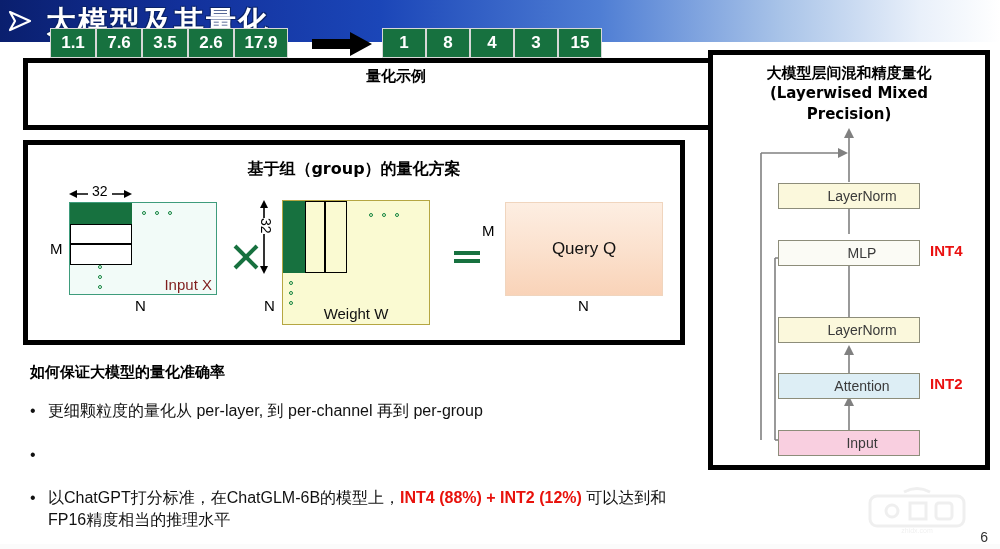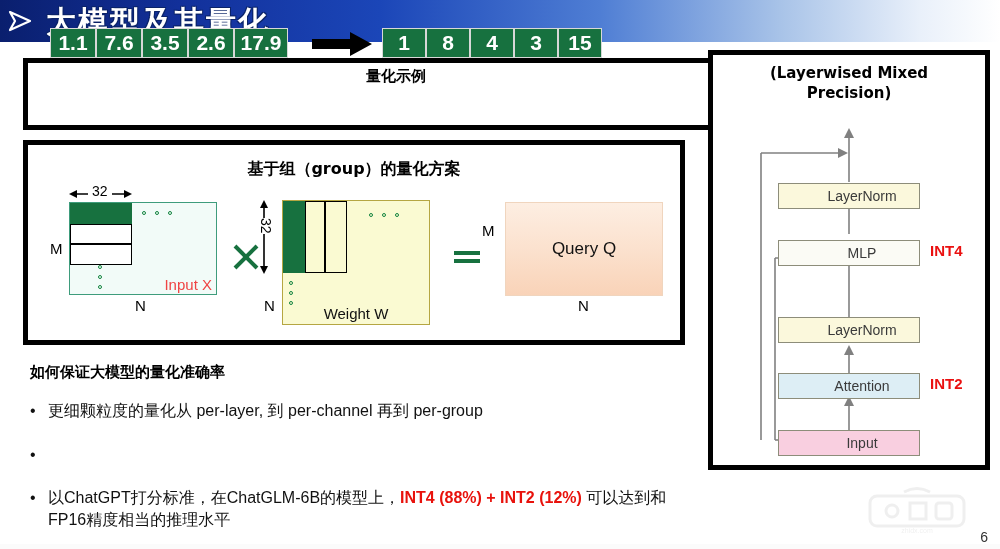--- a/index.html
+++ b/index.html
@@ -37,21 +37,21 @@
     position:absolute;left:0;right:0;top:4px;text-align:center;
     font-size:15px;font-weight:bold;color:#000;
     font-family:"DejaVu Sans","Liberation Sans",sans-serif;
   }
   .cells{position:absolute;top:28px;display:flex;}
   .cells.left{left:50px;}
   .cells.right{left:382px;}
   .cell{
     background:#17713f;color:#fff;border:1px solid #d8d8d8;
     height:30px;display:flex;align-items:center;justify-content:center;
-    font-size:21px;font-weight:bold;box-sizing:border-box;
+    font-size:17px;font-weight:bold;box-sizing:border-box;
   }
   .cell.w1{width:46px;}
   .cell.w2{width:54px;}
   .cell.s1{width:44px;}
   .arrow-blk{
     position:absolute;left:312px;top:32px;width:60px;height:24px;
   }
 
   
   .panelB{
@@ -65,21 +65,21 @@
   }
 
   
   .matX{
     position:absolute;left:69px;top:202px;width:148px;height:93px;
     background:#f2fbf8;border:1px solid #3e9c7c;box-sizing:border-box;
   }
   .matX-green{position:absolute;left:0;top:0;width:62px;height:21px;background:#17713f;}
   .matX-r1{position:absolute;left:0;top:21px;width:62px;height:20px;background:#fff;border:1.5px solid #000;box-sizing:border-box;}
   .matX-r2{position:absolute;left:0;top:41px;width:62px;height:21px;background:#fff;border:1.5px solid #000;box-sizing:border-box;}
-  .matX-label{position:absolute;right:4px;bottom:1px;font-size:15px;color:#ef4444;}
+  .matX-label{position:absolute;right:4px;bottom:1px;font-size:15px;color:#7f1d1d;}
   .dots-h{position:absolute;display:flex;gap:9px;}
   .dot{width:4px;height:4px;border-radius:50%;border:1.3px solid #13843f;box-sizing:border-box;}
   .dots-v{position:absolute;display:flex;flex-direction:column;gap:6px;}
 
   .lbl32X{position:absolute;left:88px;top:183px;font-size:14px;color:#000;font-weight:normal;}
   .arrow32X{position:absolute;left:69px;top:188px;width:63px;height:12px;}
   .lblM{position:absolute;left:50px;top:240px;font-size:15px;color:#000;}
   .lblNX{position:absolute;left:135px;top:297px;font-size:15px;color:#000;}
 
   
@@ -282,20 +282,21 @@
     <div class="bl">
       <div class="bl-dot">•</div>
       <div class="bl-tx">
         <span>以ChatGPT打分标准，在ChatGLM-6B的模型上，</span><span class="red">INT4 (88%) + INT2 (12%)</span><span> 可以达到和FP16精度相当的推理水平</span>
       </div>
     </div>
   </div>
 
   <div class="panelC">
     <div class="panelC-title">
+      <div>大模型层间混和精度量化</div>
       <div>(Layerwised Mixed</div>
       <div>Precision)</div>
     </div>
   </div>
 
   <svg class="diagram-svg" viewBox="0 0 282 420">
 
     <g stroke="#808080" stroke-width="1.6" fill="none">
 
       <line x1="141" y1="385" x2="141" y2="348"></line>

